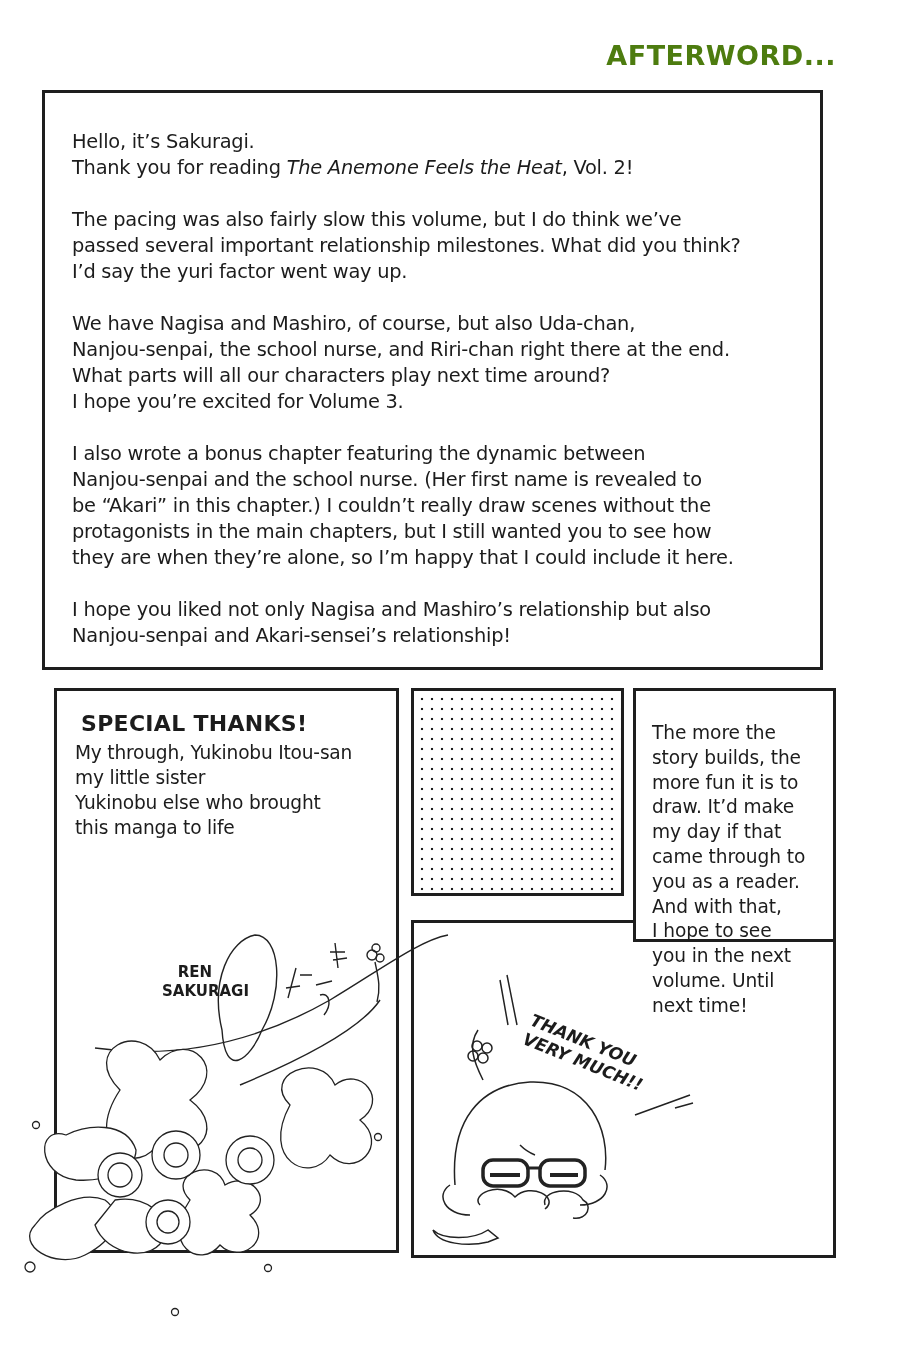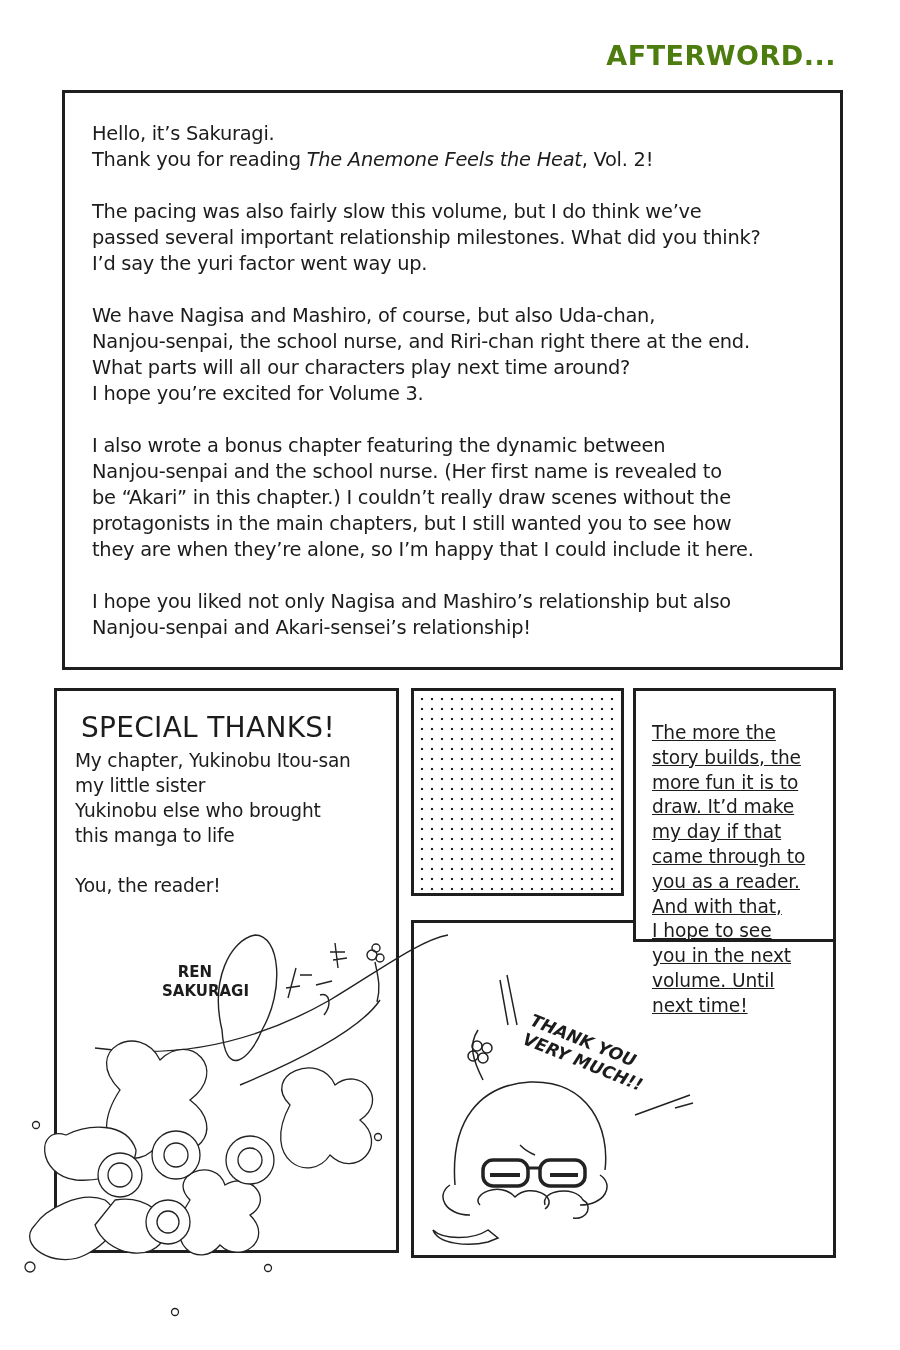--- a/index.html
+++ b/index.html
@@ -6,34 +6,34 @@
   body {
     width: 900px; height: 1350px; background: #ffffff; position: relative; overflow: hidden;
     font-family: "DejaVu Sans", sans-serif; color: #1c1c1c;
   }
   .abs { position: absolute; }
   .title {
     right: 64px; top: 40px; font-family: "DejaVu Sans", sans-serif; font-weight: bold;
     font-size: 27px; letter-spacing: 0.5px; color: #4d7c0f;
   }
   .panel { position: absolute; border: 3px solid #1e1e1e; box-sizing: border-box; background: #fff; }
-  #main-box { left: 62px; top: 90px; width: 781px; height: 580px; padding: 28px 0 0 27px; }
+  #main-box { left: 42px; top: 90px; width: 781px; height: 580px; padding: 36px 0 0 27px; }
   .para { font-size: 19.4px; line-height: 26px; margin: 0 0 26px 0; white-space: pre-line; letter-spacing: -0.25px; }
   .para i { font-style: italic; }
   #thanks-box { left: 54px; top: 688px; width: 345px; height: 565px; padding: 20px 0 0 18px; }
-  .thanks-h { font-weight: normal; font-size: 28px; margin: 0 0 4px 6px; letter-spacing: 0.3px; }
+  .thanks-h { font-weight: bold; font-size: 22px; margin: 0 0 4px 6px; letter-spacing: 0.3px; }
   .thanks-line { font-size: 18.6px; line-height: 25px; white-space: nowrap; letter-spacing: -0.2px; }
   .signature { font-weight: bold; font-size: 15px; line-height: 19px; text-align: right; }
   #dots-box {
     left: 411px; top: 688px; width: 213px; height: 208px;
     background-color: #fff;
     background-image: radial-gradient(circle, #1f1f1f 1.1px, transparent 1.6px);
     background-size: 10px 10px; background-position: 3px 3px;
   }
-  #text-box { left: 633px; top: 688px; width: 203px; height: 254px; padding: 30px 0 0 16px; text-decoration: underline; }
+  #text-box { left: 633px; top: 688px; width: 203px; height: 254px; padding: 30px 0 0 16px; }
   .side-text { font-size: 18.6px; line-height: 24.8px; white-space: pre-line; letter-spacing: -0.1px; }
   #char-box { left: 411px; top: 922px; width: 425px; height: 336px; border-top: none; background: transparent; }
   #char-box-top { left: 411px; top: 920px; width: 225px; height: 3px; background: #1e1e1e; }
   .thank-you {
     left: 535px; top: 1010px; font-weight: bold; font-size: 17px; line-height: 20px;
     transform: rotate(22deg); transform-origin: left top; white-space: pre-line; font-style: italic;
   }
   svg { position: absolute; }
 </style>
 </head>
@@ -54,25 +54,24 @@
 Nanjou-senpai and the school nurse. (Her first name is revealed to
 be “Akari” in this chapter.) I couldn’t really draw scenes without the
 protagonists in the main chapters, but I still wanted you to see how
 they are when they’re alone, so I’m happy that I could include it here.</p>
   <p class="para">I hope you liked not only Nagisa and Mashiro’s relationship but also
 Nanjou-senpai and Akari-sensei’s relationship!</p>
 </div>
 
 <div class="panel" id="thanks-box">
   <div class="thanks-h">SPECIAL THANKS!</div>
-  <div class="thanks-line">My chapter, Yukinobu Itou-san</div>
+  <div class="thanks-line">My through, Yukinobu Itou-san</div>
   <div class="thanks-line">my little sister</div>
   <div class="thanks-line">Yukinobu else who brought</div>
   <div class="thanks-line">this manga to life</div>
-  <div class="thanks-line" style="margin-top:25px">You, the reader!</div>
   <div class="signature" style="position:absolute; left:105px; top:272px; width:50px;">
     <div>REN</div>
     <div>SAKURAGI</div>
   </div>
 </div>
 
 <svg style="left:0;top:0" width="900" height="1350" viewBox="0 0 900 1350" fill="none" stroke="#222" stroke-width="1.4">
   <path d="M95 1048 C 180 1060, 260 1040, 330 1000 C 380 970, 420 940, 448 935"></path>
   <path d="M222 1030 C 210 980, 230 940, 255 935 C 280 935, 285 990, 262 1030 C 250 1060, 225 1080, 222 1030 Z"></path>
   <path d="M240 1085 C 300 1060, 360 1030, 380 1000"></path>

